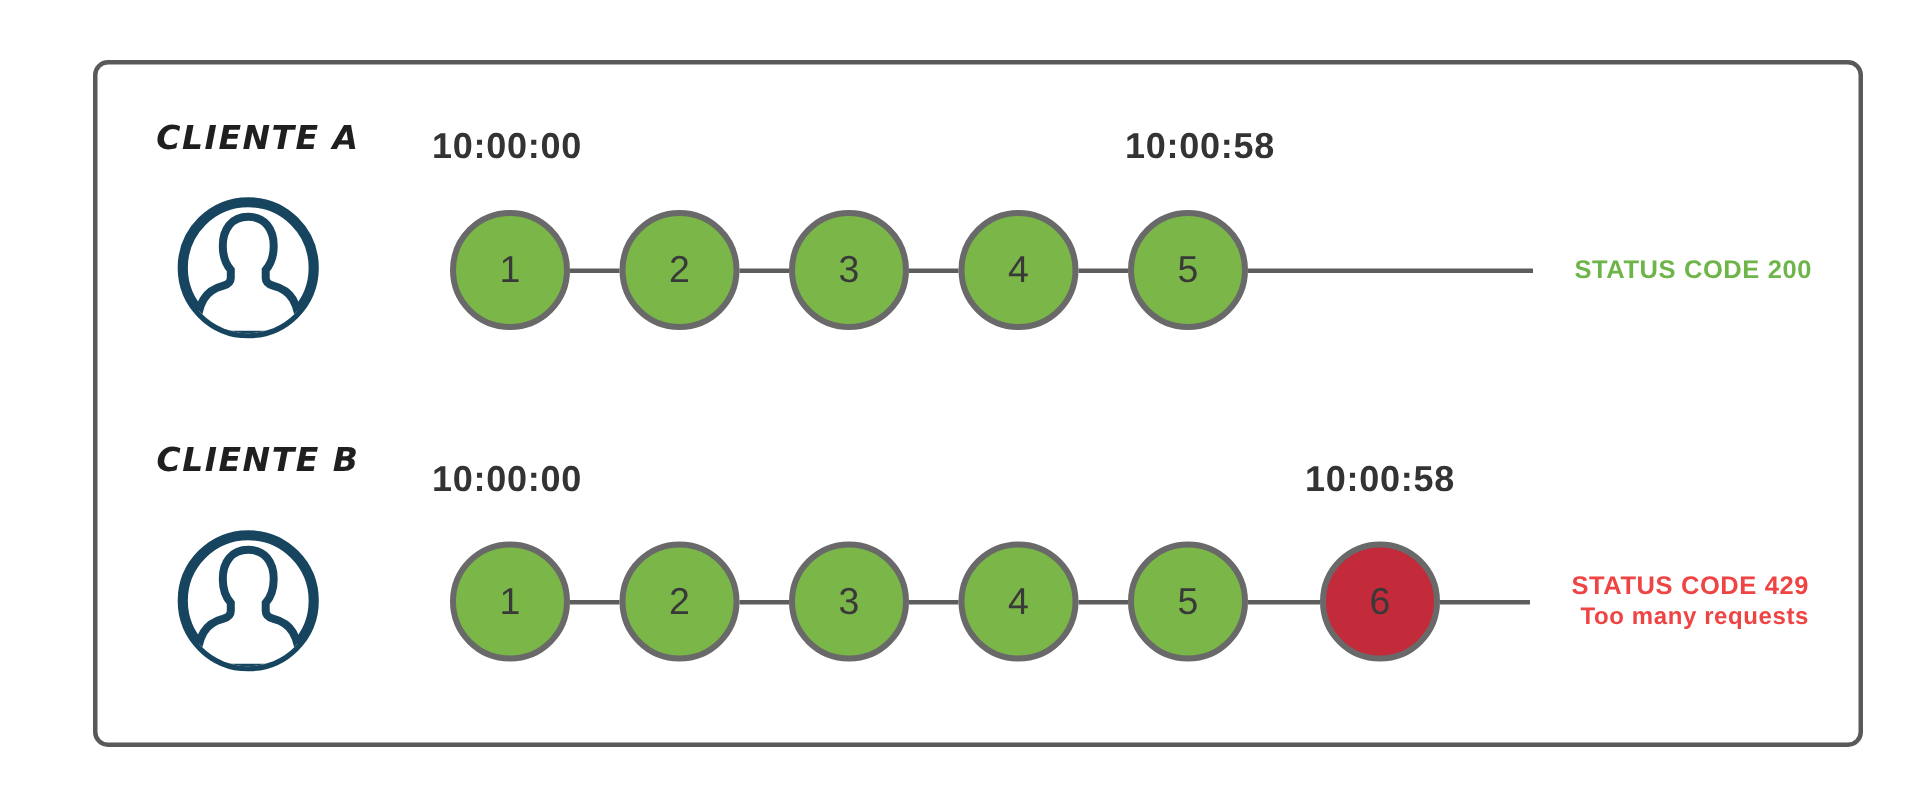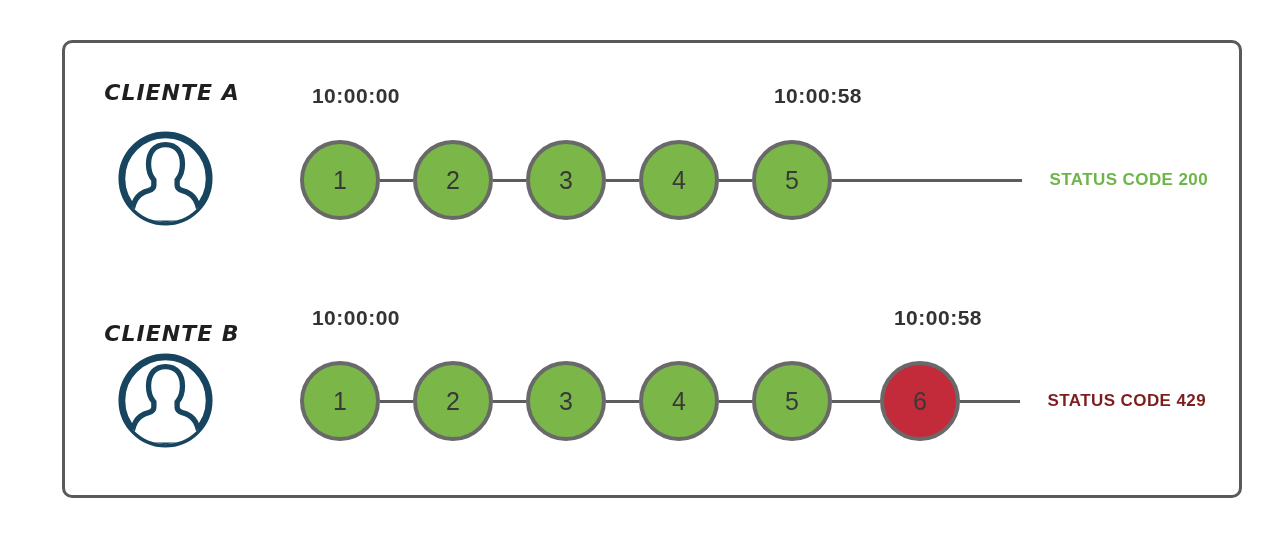--- a/index.html
+++ b/index.html
@@ -19,29 +19,29 @@
   }
   .client-label{
     position:absolute;left:88px;width:168px;
     text-align:center;
     font-family:"DejaVu Sans", sans-serif;
     font-style:italic;font-weight:bold;
     font-size:22px;letter-spacing:1px;color:#1f1f1f;
     white-space:nowrap;
   }
   .client-a{top:80px;}
-  .client-b{top:321px;}
+  .client-b{top:295px;}
   .avatar{
     position:absolute;left:117px;width:97px;height:97px;
   }
   .avatar-a{top:130px;}
   .avatar-b{top:352px;}
   .ts{
-    position:absolute;width:124px;text-align:right;
-    font-size:21px;font-weight:bold;color:#333333;
+    position:absolute;width:124px;text-align:center;
+    font-size:24px;font-weight:bold;color:#333333;
     letter-spacing:0.5px;white-space:nowrap;
   }
   .ts-a-start{left:276px;top:84px;}
   .ts-a-end{left:738px;top:84px;}
   .ts-b-start{left:276px;top:306px;}
   .ts-b-end{left:858px;top:306px;}
   .timeline{
     position:absolute;left:300px;height:80px;
     display:flex;align-items:center;
   }
@@ -61,21 +61,21 @@
   .trail-a{width:190px;}
   .trail-b{width:60px;}
   .status{
     flex:none;width:178px;margin-left:8px;
     text-align:right;font-weight:bold;
     font-size:17px;letter-spacing:0.4px;line-height:1.2;
     white-space:nowrap;
   }
   .status .line2{font-size:16px;}
   .status-ok{color:#6eb549;}
-  .status-error{color:#7f1d1d;}
+  .status-error{color:#ef4444;}
 </style>
 </head>
 <body>
 
 <div class="screen">
   <div class="frame"></div>
 
   <div class="client-label client-a">CLIENTE A</div>
 
   <div class="avatar avatar-a">
@@ -134,15 +134,16 @@
     <div class="circle ok">3</div>
     <div class="conn"></div>
     <div class="circle ok">4</div>
     <div class="conn"></div>
     <div class="circle ok">5</div>
     <div class="conn conn-wide"></div>
     <div class="circle error">6</div>
     <div class="trail trail-b"></div>
     <div class="status status-error">
       <div class="line1">STATUS CODE 429</div>
+      <div class="line2">Too many requests</div>
     </div>
   </div>
 </div>
 
 </body></html>

